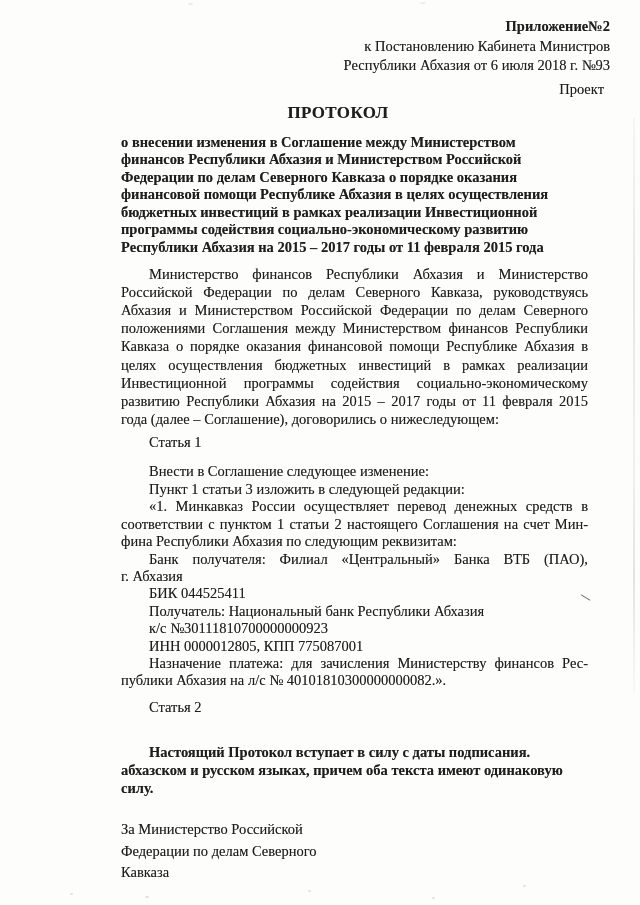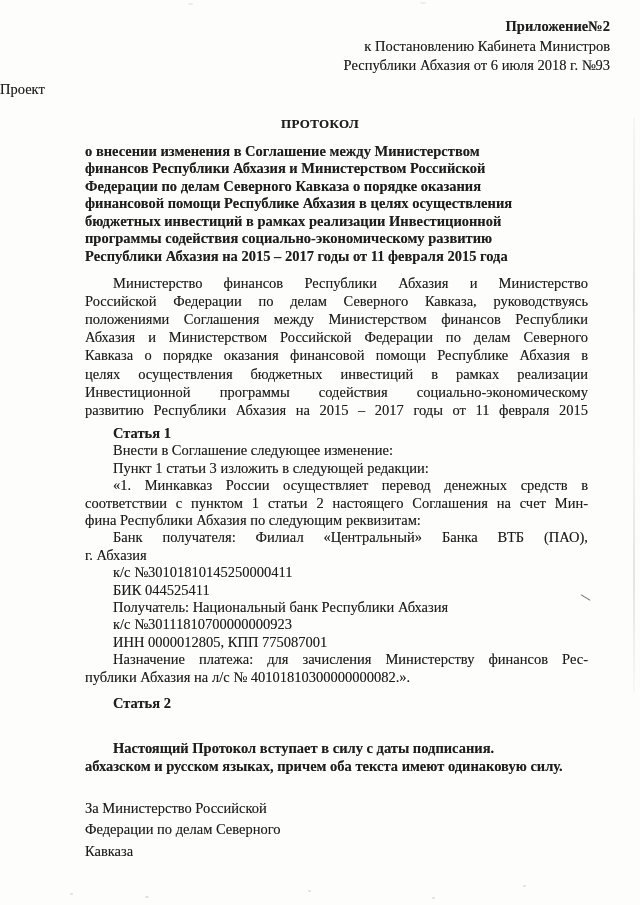--- a/index.html
+++ b/index.html
@@ -2,45 +2,45 @@
 <html><head>
 <meta charset="utf-8">
 <style>
   * { margin:0; padding:0; box-sizing:border-box; }
   html,body { width:640px; }
   body { background:#ffffff; }
   .page {
     position:relative; width:640px; height:905px; overflow:hidden;
     background:#fdfdfc;
     font-family:"Liberation Serif","DejaVu Serif",serif;
-    color:#1e1e1e; font-size:14.5px;
+    color:#1e1e1e; font-size:14.5px;padding-left:36px;
   }
   .soft { text-shadow:0 0 0.35px rgba(20,20,20,0.45); }
 
   .hdr { margin:17px 30px 0 0; text-align:right; line-height:19.5px; }
   .hdr-b { font-weight:bold; }
-  .draft { margin:5px 36px 4px 0; text-align:left; }
+  .draft { margin:5px 36px 4px 0; text-align:right; }
 
-  .doctitle { margin-top:18px; text-align:center; font-weight:bold;
-              font-size:13px; letter-spacing:0.4px; }
+  .doctitle { margin-top:5px; text-align:center; font-weight:bold;
+              font-size:17px; letter-spacing:0.4px; }
 
   .subject { margin:11px 52px 0 85px; text-align:left; font-weight:bold;
              line-height:17.6px; }
 
   .bodytext { margin-left:85px; margin-right:52px; }
   .preamble { margin-top:8px; line-height:18.2px; }
-  .artbody1 { line-height:17.4px;font-family:Liberation Serif, serif; }
+  .artbody1 { margin-top:12px; line-height:17.4px;font-family:Liberation Serif, serif; }
   .artbody2 { margin-top:28px; line-height:17.9px;font-weight:bold; }
 
   .line { min-height:1em; }
   .j    { text-align:justify; text-align-last:justify; }
   .lft  { text-align:left; text-align-last:left; }
   .ind  { text-indent:28px; }
 
-  .art-h { font-weight:bold; text-indent:28px; }
+  .art-h { font-weight:normal; text-indent:28px; }
   .art-h1 { margin-top:6px; }
   .art-h2 { margin-top:9px; }
 
   .sig { display:flex; margin:22px 52px 0 85px; line-height:21.5px; }
   .sig-l { margin-left:55px; width:237px; }
   .sig-r { flex:1; }
 
   
   .edge-right { position:absolute; right:5px; top:118px; height:575px; width:2px;
     background:linear-gradient(to bottom, rgba(0,0,0,0.03), rgba(0,0,0,0.09) 30%,
@@ -77,39 +77,39 @@
     <div class="line">Федерации по делам Северного Кавказа о порядке оказания</div>
     <div class="line">финансовой помощи Республике Абхазия в целях осуществления</div>
     <div class="line">бюджетных инвестиций в рамках реализации Инвестиционной</div>
     <div class="line">программы содействия социально-экономическому развитию</div>
     <div class="line">Республики Абхазия на 2015 – 2017 годы от 11 февраля 2015 года</div>
   </div>
 
   <div class="bodytext preamble">
     <div class="line j ind">Министерство финансов Республики Абхазия и Министерство</div>
     <div class="line j">Российской Федерации по делам Северного Кавказа, руководствуясь</div>
+    <div class="line j">Абхазия и Министерством Российской Федерации по делам Северного</div>
     <div class="line j">положениями Соглашения между Министерством финансов Республики</div>
-    <div class="line j">Абхазия и Министерством Российской Федерации по делам Северного</div>
     <div class="line j">Кавказа о порядке оказания финансовой помощи Республике Абхазия в</div>
     <div class="line j">целях осуществления бюджетных инвестиций в рамках реализации</div>
     <div class="line j">Инвестиционной программы содействия социально-экономическому</div>
     <div class="line j">развитию Республики Абхазия на 2015 – 2017 годы от 11 февраля 2015</div>
+    <div class="line lft">года (далее – Соглашение), договорились о нижеследующем:</div>
   </div>
 
   <div class="bodytext art-h art-h1">Статья 1</div>
 
   <div class="bodytext artbody1">
     <div class="line lft ind">Внести в Соглашение следующее изменение:</div>
     <div class="line lft ind">Пункт 1 статьи 3 изложить в следующей редакции:</div>
     <div class="line j ind">«1. Минкавказ России осуществляет перевод денежных средств в</div>
     <div class="line j">соответствии с пунктом 1 статьи 2 настоящего Соглашения на счет Мин-</div>
     <div class="line lft">фина Республики Абхазия по следующим реквизитам:</div>
     <div class="line j ind">Банк получателя: Филиал «Центральный» Банка ВТБ (ПАО),</div>
     <div class="line lft">г. Абхазия</div>
-    <div class="line lft ind">к/с №30101810145250000411</div>
     <div class="line lft ind">БИК 044525411</div>
     <div class="line lft ind">Получатель: Национальный банк Республики Абхазия</div>
     <div class="line lft ind">к/с №30111810700000000923</div>
     <div class="line lft ind">ИНН 0000012805, КПП 775087001</div>
     <div class="line j ind">Назначение платежа: для зачисления Министерству финансов Рес-</div>
     <div class="line lft">публики Абхазия на л/с № 40101810300000000082.».</div>
   </div>
 
   <div class="bodytext art-h art-h2">Статья 2</div>
 

